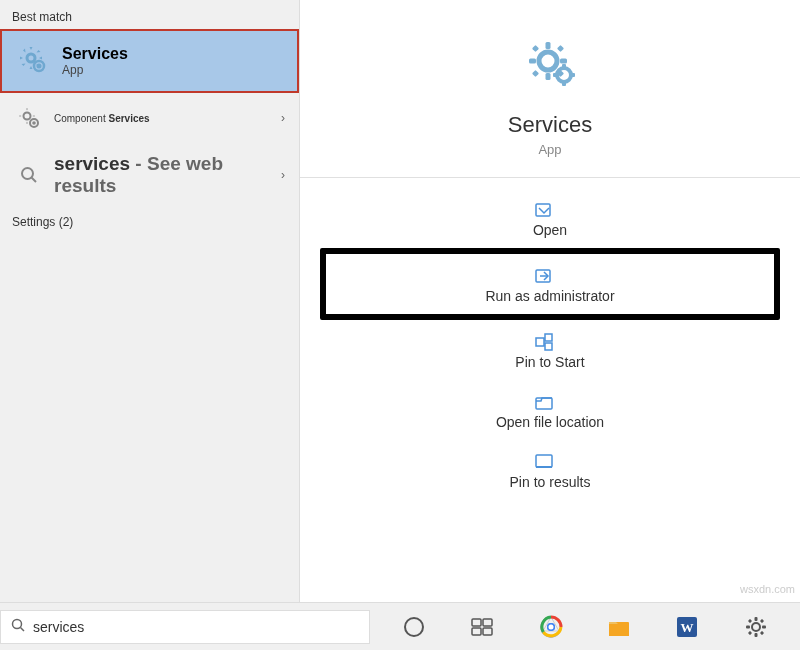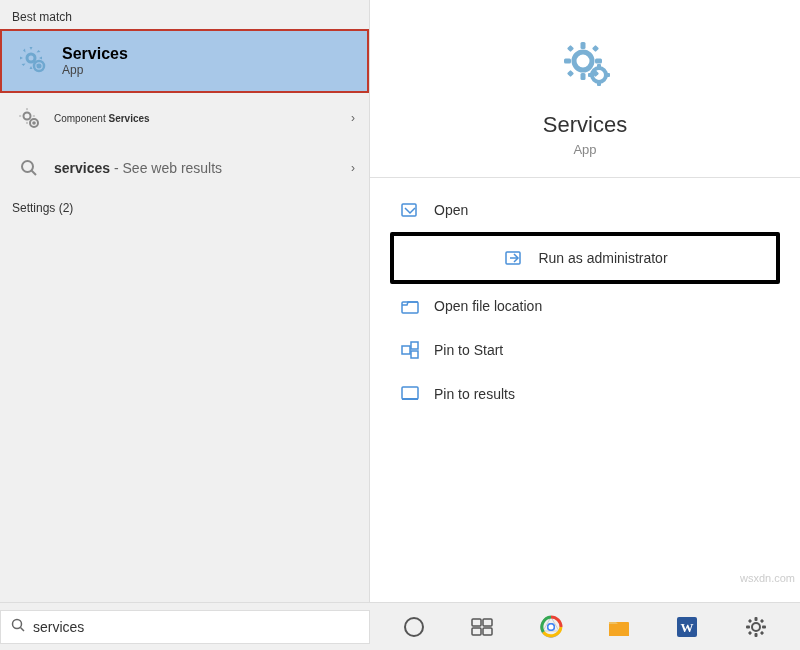--- a/index.html
+++ b/index.html
@@ -7,21 +7,21 @@
 
     
     .main-container {
       display: flex;
       flex: 1;
       height: calc(100% - 48px);
     }
 
     
     .left-panel {
-      width: 370px;
+      width: 300px;
       background: #f0f0f0;
       display: flex;
       flex-direction: column;
       border-right: 1px solid #ddd;
     }
 
     .section-label {
       font-size: 12px;
       color: #333;
       padding: 10px 12px 5px 12px;
@@ -112,22 +112,23 @@
       height: 30px;
       display: flex;
       align-items: center;
       justify-content: center;
       margin-right: 10px;
       font-size: 16px;
     }
 
     .web-item-text {
       flex: 1;
-      font-size: 14px;
-      color: #333;
+      font-size: 19px;
+      color: #333;
+      font-weight: bold;
     }
 
     .web-item-text span {
       color: #666;
     }
 
     
     .settings-label {
       font-size: 12px;
       color: #333;
@@ -178,24 +179,25 @@
       width: 100%;
       padding: 0 20px;
     }
 
     .action-item {
       display: flex;
       align-items: center;
       padding: 10px 8px;
       cursor: pointer;
       border-radius: 2px;
+      flex-direction: column;
     }
 
     .action-item.highlighted {
-      border: 4px solid #000000;
+      border: 6px solid #000000;
       justify-content: center;
     }
 
     .action-icon {
       width: 24px;
       height: 24px;
       margin-right: 12px;
       display: flex;
       align-items: center;
       justify-content: center;
@@ -251,21 +253,21 @@
       height: 32px;
       display: flex;
       align-items: center;
       justify-content: center;
       cursor: pointer;
       font-size: 18px;
     }
 
     .watermark {
       position: absolute;
-      bottom: 66px;
+      bottom: 55px;
       right: 5px;
       font-size: 11px;
       color: #ccc;
     }
   </style>
 </head>
 <body>
 
 <div class="main-container">
 
@@ -382,36 +384,36 @@
             <line x1="5" y1="9" x2="13" y2="9" stroke="#4a90d9" stroke-width="1.5"></line>
             <polyline points="9,5 13,9 9,13" fill="none" stroke="#4a90d9" stroke-width="1.5"></polyline>
           </svg>
         </div>
         <span class="action-text">Run as administrator</span>
       </div>
 
       <div class="action-item">
         <div class="action-icon">
           <svg width="18" height="18" viewBox="0 0 18 18" xmlns="http://www.w3.org/2000/svg">
-            <rect x="1" y="5" width="16" height="11" rx="1" fill="none" stroke="#4a90d9" stroke-width="1.5"></rect>
-            <path d="M1 8 L6 8 L7 5 L17 5" fill="none" stroke="#4a90d9" stroke-width="1.5"></path>
-          </svg>
-        </div>
-        <span class="action-text">Open file location</span>
-      </div>
-
-      <div class="action-item">
-        <div class="action-icon">
-          <svg width="18" height="18" viewBox="0 0 18 18" xmlns="http://www.w3.org/2000/svg">
             <rect x="1" y="5" width="8" height="8" fill="none" stroke="#4a90d9" stroke-width="1.5"></rect>
             <rect x="10" y="1" width="7" height="7" fill="none" stroke="#4a90d9" stroke-width="1.5"></rect>
             <rect x="10" y="10" width="7" height="7" fill="none" stroke="#4a90d9" stroke-width="1.5"></rect>
           </svg>
         </div>
         <span class="action-text">Pin to Start</span>
+      </div>
+
+      <div class="action-item">
+        <div class="action-icon">
+          <svg width="18" height="18" viewBox="0 0 18 18" xmlns="http://www.w3.org/2000/svg">
+            <rect x="1" y="5" width="16" height="11" rx="1" fill="none" stroke="#4a90d9" stroke-width="1.5"></rect>
+            <path d="M1 8 L6 8 L7 5 L17 5" fill="none" stroke="#4a90d9" stroke-width="1.5"></path>
+          </svg>
+        </div>
+        <span class="action-text">Open file location</span>
       </div>
 
       <div class="action-item">
         <div class="action-icon">
           <svg width="18" height="18" viewBox="0 0 18 18" xmlns="http://www.w3.org/2000/svg">
             <rect x="1" y="2" width="16" height="12" rx="1" fill="none" stroke="#4a90d9" stroke-width="1.5"></rect>
             <line x1="1" y1="14" x2="17" y2="14" stroke="#4a90d9" stroke-width="2"></line>
           </svg>
         </div>
         <span class="action-text">Pin to results</span>

